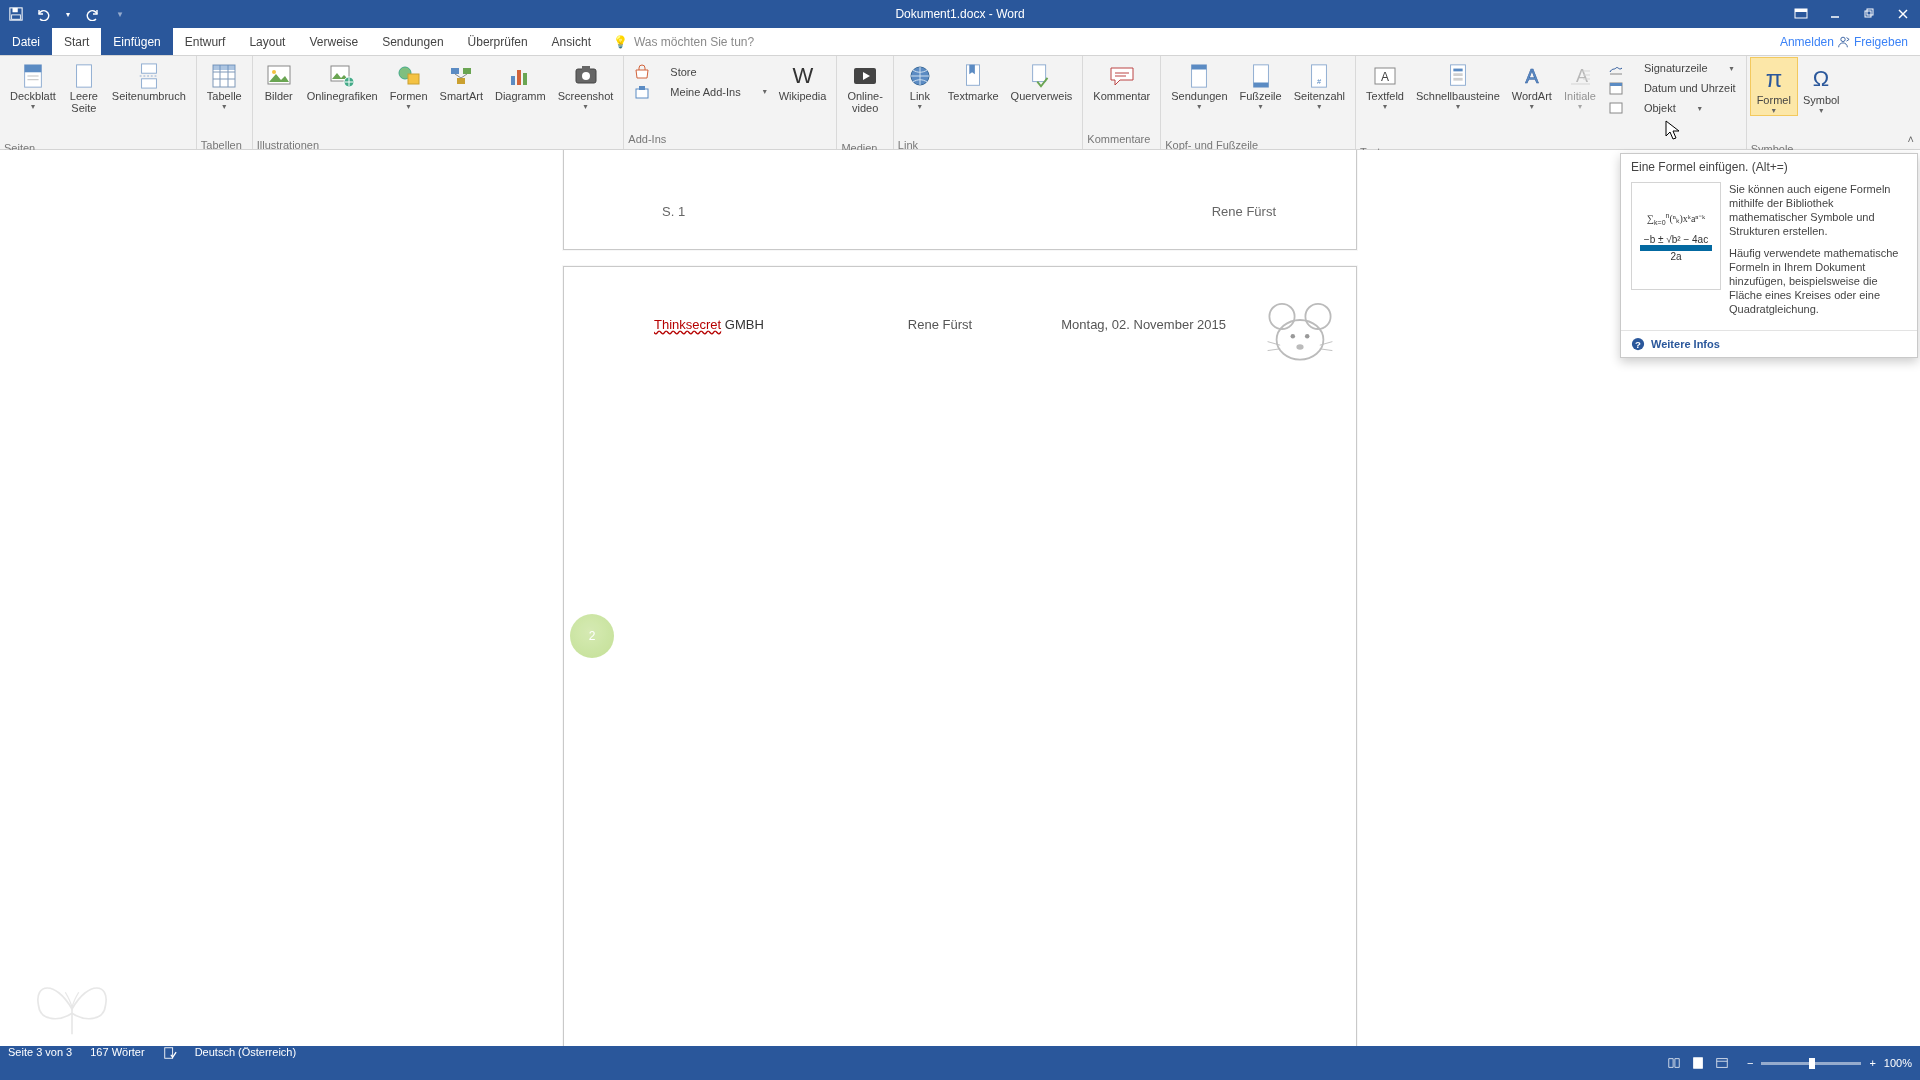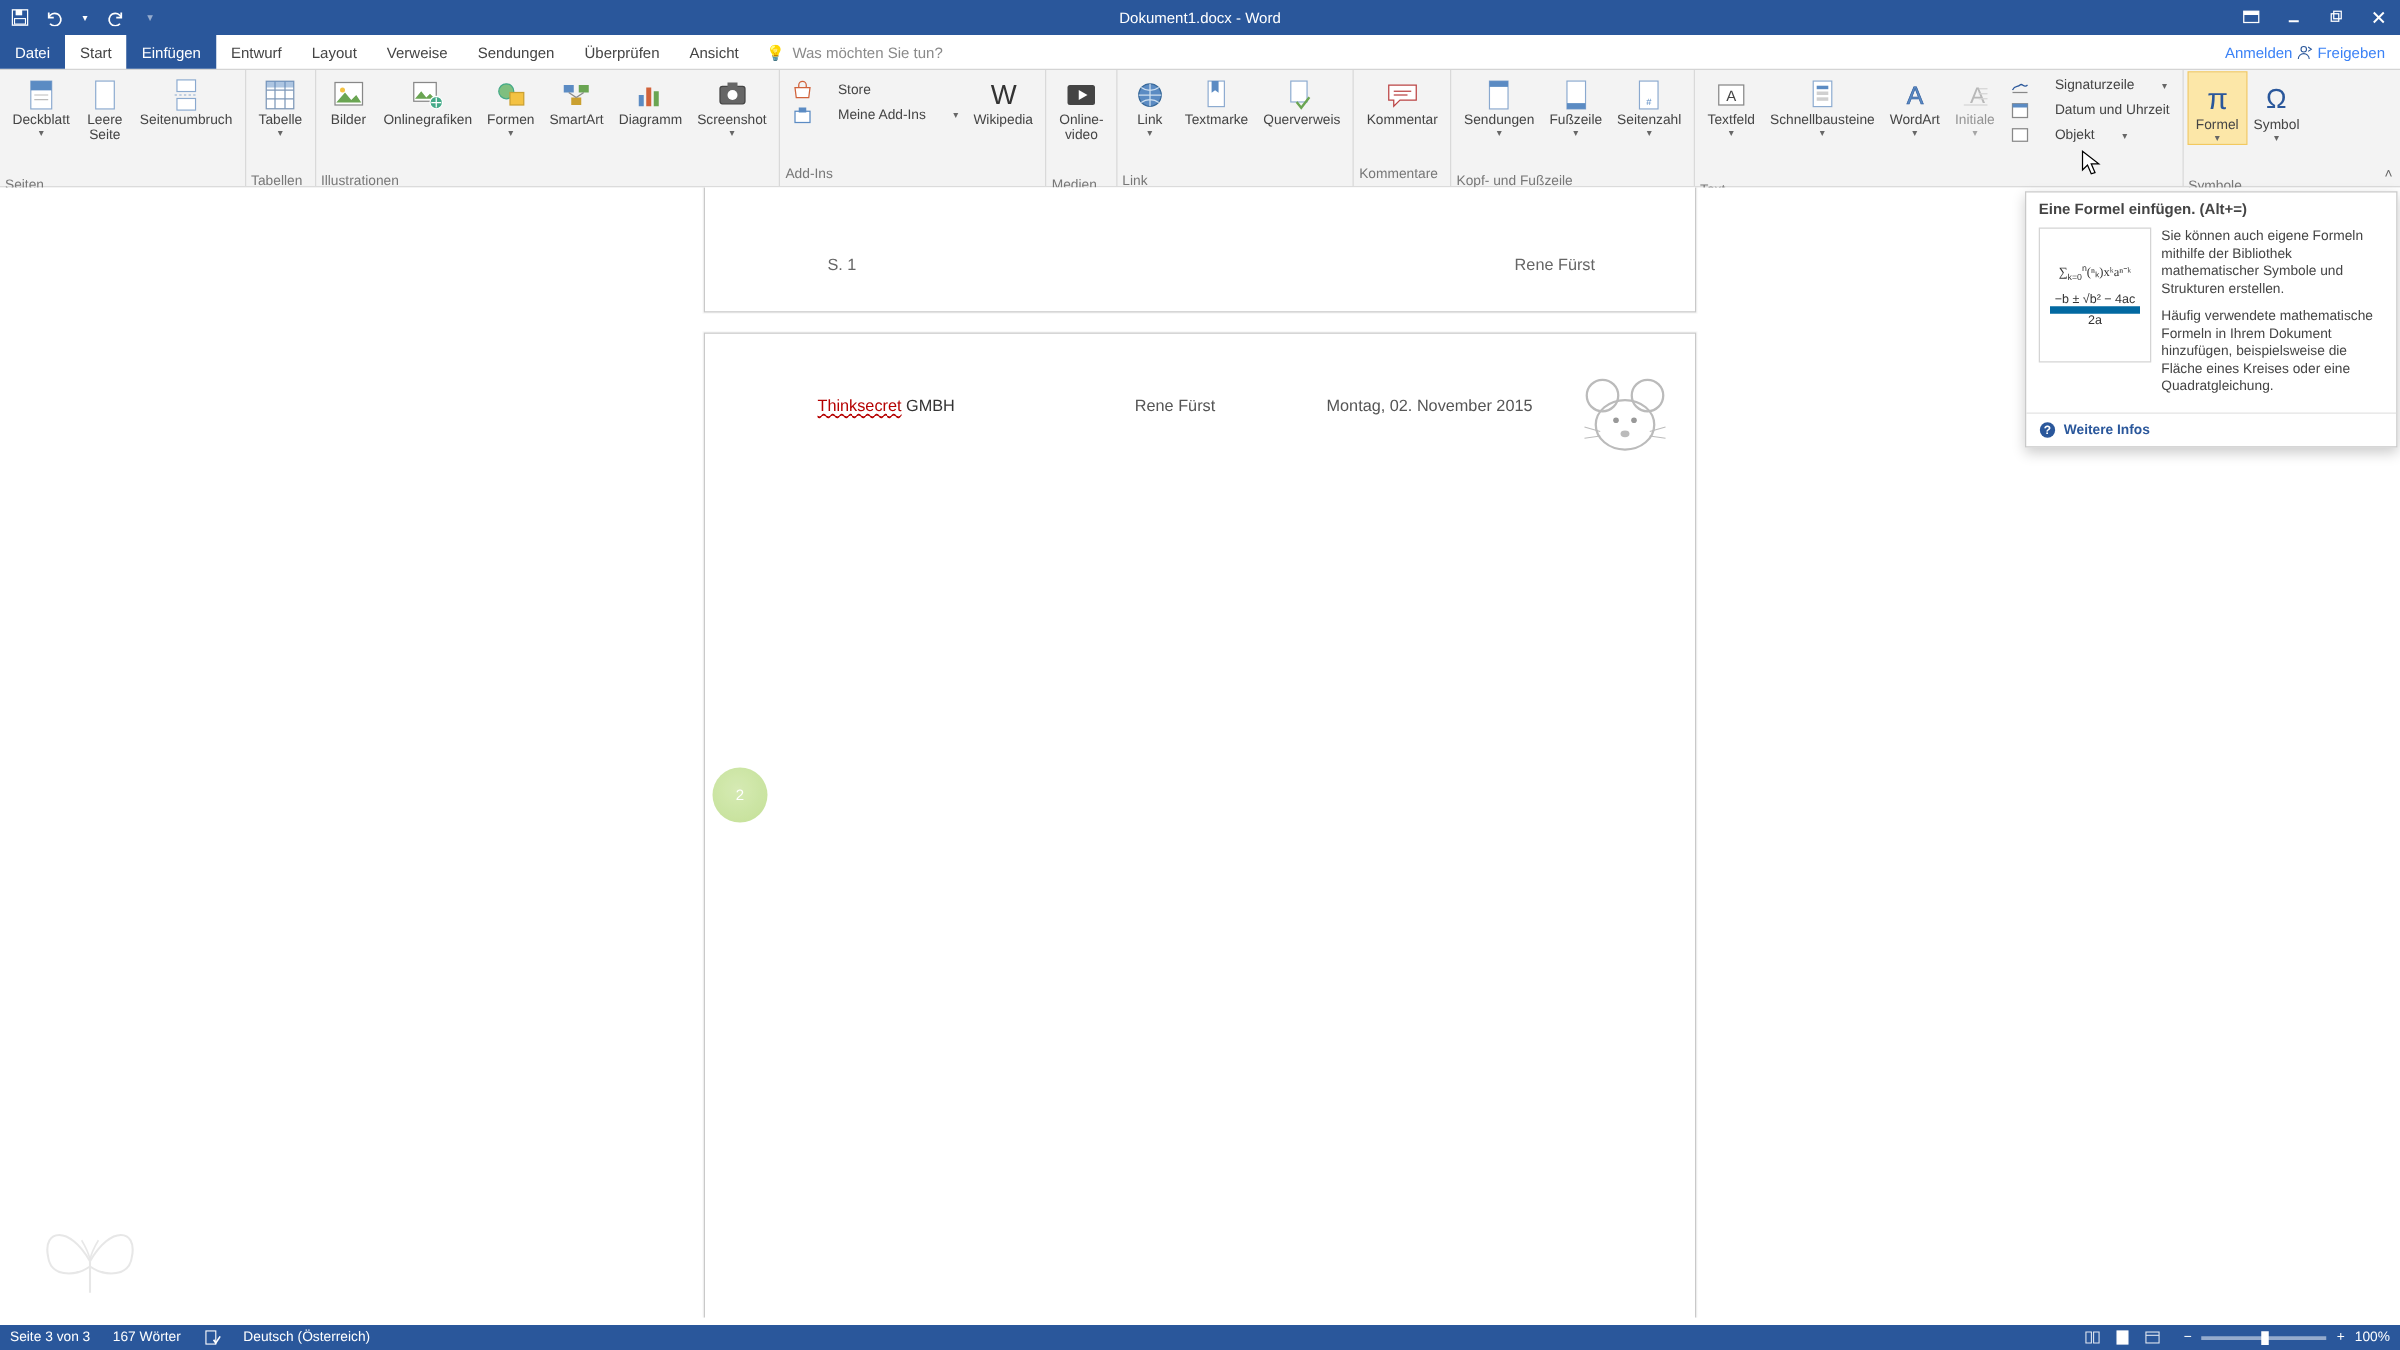--- a/index.html
+++ b/index.html
@@ -52,41 +52,41 @@
 .page.main .hdr { position: absolute; top: 50px; left: 90px; right: 60px; font-size: 13px; color: #555; display: flex; align-items: center; }
 .page.main .hdr .col { flex: 1; }
 .page.main .hdr .think { color: #b50000; text-decoration: underline wavy #b50000; }
 .page.main .hdr .gmbh { color: #333; }
 .page.main .mouse { position: absolute; top: 26px; right: 20px; width: 72px; height: 72px; }
 .page.main .mouse svg { width: 100%; height: 100%; }
 .green-dot { position: absolute; width: 44px; height: 44px; border-radius: 50%; background: radial-gradient(circle at 45% 40%, #cfe7a7, #b9db84); display: flex; align-items: center; justify-content: center; color: #fff; font-size: 12px; left: 570px; top: 464px; opacity: .85; }
 
 
 .tooltip { position: absolute; top: 153px; left: 1620px; width: 298px; background: #fff; border: 1px solid #c9c9c9; box-shadow: 0 4px 10px rgba(0,0,0,.2); font-size: 11px; color: #444; z-index: 50; }
-.tooltip .tt-title { font-weight: 700; padding: 6px 20px 4px 10px; font-size: 12px; }
+.tooltip .tt-title { font-weight: 400; padding: 6px 20px 4px 10px; font-size: 12px; }
 .tooltip .tt-body { display: flex; padding: 4px 10px 6px 10px; gap: 8px; }
 .tooltip .tt-img { width: 90px; height: 108px; border: 1px solid #d4d4d4; background: #fff; display: flex; flex-direction: column; align-items: center; justify-content: center; font-size: 10px; color: #333; gap: 8px; }
 .tooltip .tt-img .eq1 { font-family: "Cambria Math", serif; }
 .tooltip .tt-img .frac { display:flex; flex-direction:column; align-items:center; font-family: "Cambria Math", serif;}
 .tooltip .tt-img .frac .num { border-bottom:6px solid #0369a1; padding:0 4px;}
 .tooltip .tt-text { flex: 1; line-height: 14px; }
 .tooltip .tt-text p { margin-bottom: 8px; }
 .tooltip .tt-footer { border-top: 1px solid #e3e3e3; padding: 6px 10px; display: flex; align-items: center; gap: 6px; color: #2a579b; font-weight: 600; cursor: pointer; }
 .tooltip .tt-footer svg { width: 14px; height: 14px; }
 
 
 .cursor { position: absolute; top: 120px; left: 1665px; z-index: 60; pointer-events: none; }
 .cursor svg { width: 16px; height: 22px; }
 
 
 .butterfly { position: absolute; left: 30px; bottom: 36px; opacity: .35; }
 .butterfly svg { width: 84px; height: 70px; }
 
 
-.statusbar { position: absolute; bottom: 0; left: 0; right: 0; height: 20px; background: #2a579b; color: #fff; display: flex; align-items: center; font-size: 11px; padding: 0 8px; gap: 18px; }
+.statusbar { position: absolute; bottom: 0; left: 0; right: 0; height: 34px; background: #2a579b; color: #fff; display: flex; font-size: 11px; padding: 0 8px; gap: 18px; }
 .statusbar .spacer { flex: 1; }
 .statusbar .views { display: flex; align-items: center; gap: 10px; }
 .statusbar .views span { opacity: .85; display:inline-flex; }
 .statusbar .zoom { display: flex; align-items: center; gap: 8px; }
 .statusbar .zoom .track { width: 100px; height: 3px; background: rgba(255,255,255,.5); position: relative; }
 .statusbar .zoom .track .thumb { position: absolute; top: -4px; left: 48px; width: 6px; height: 11px; background: #fff; }
 .statusbar .sbic { width:14px; height:14px; }
 
 svg { display: block; }
 .dropdown-chev { font-size: 8px; color: #666; }

